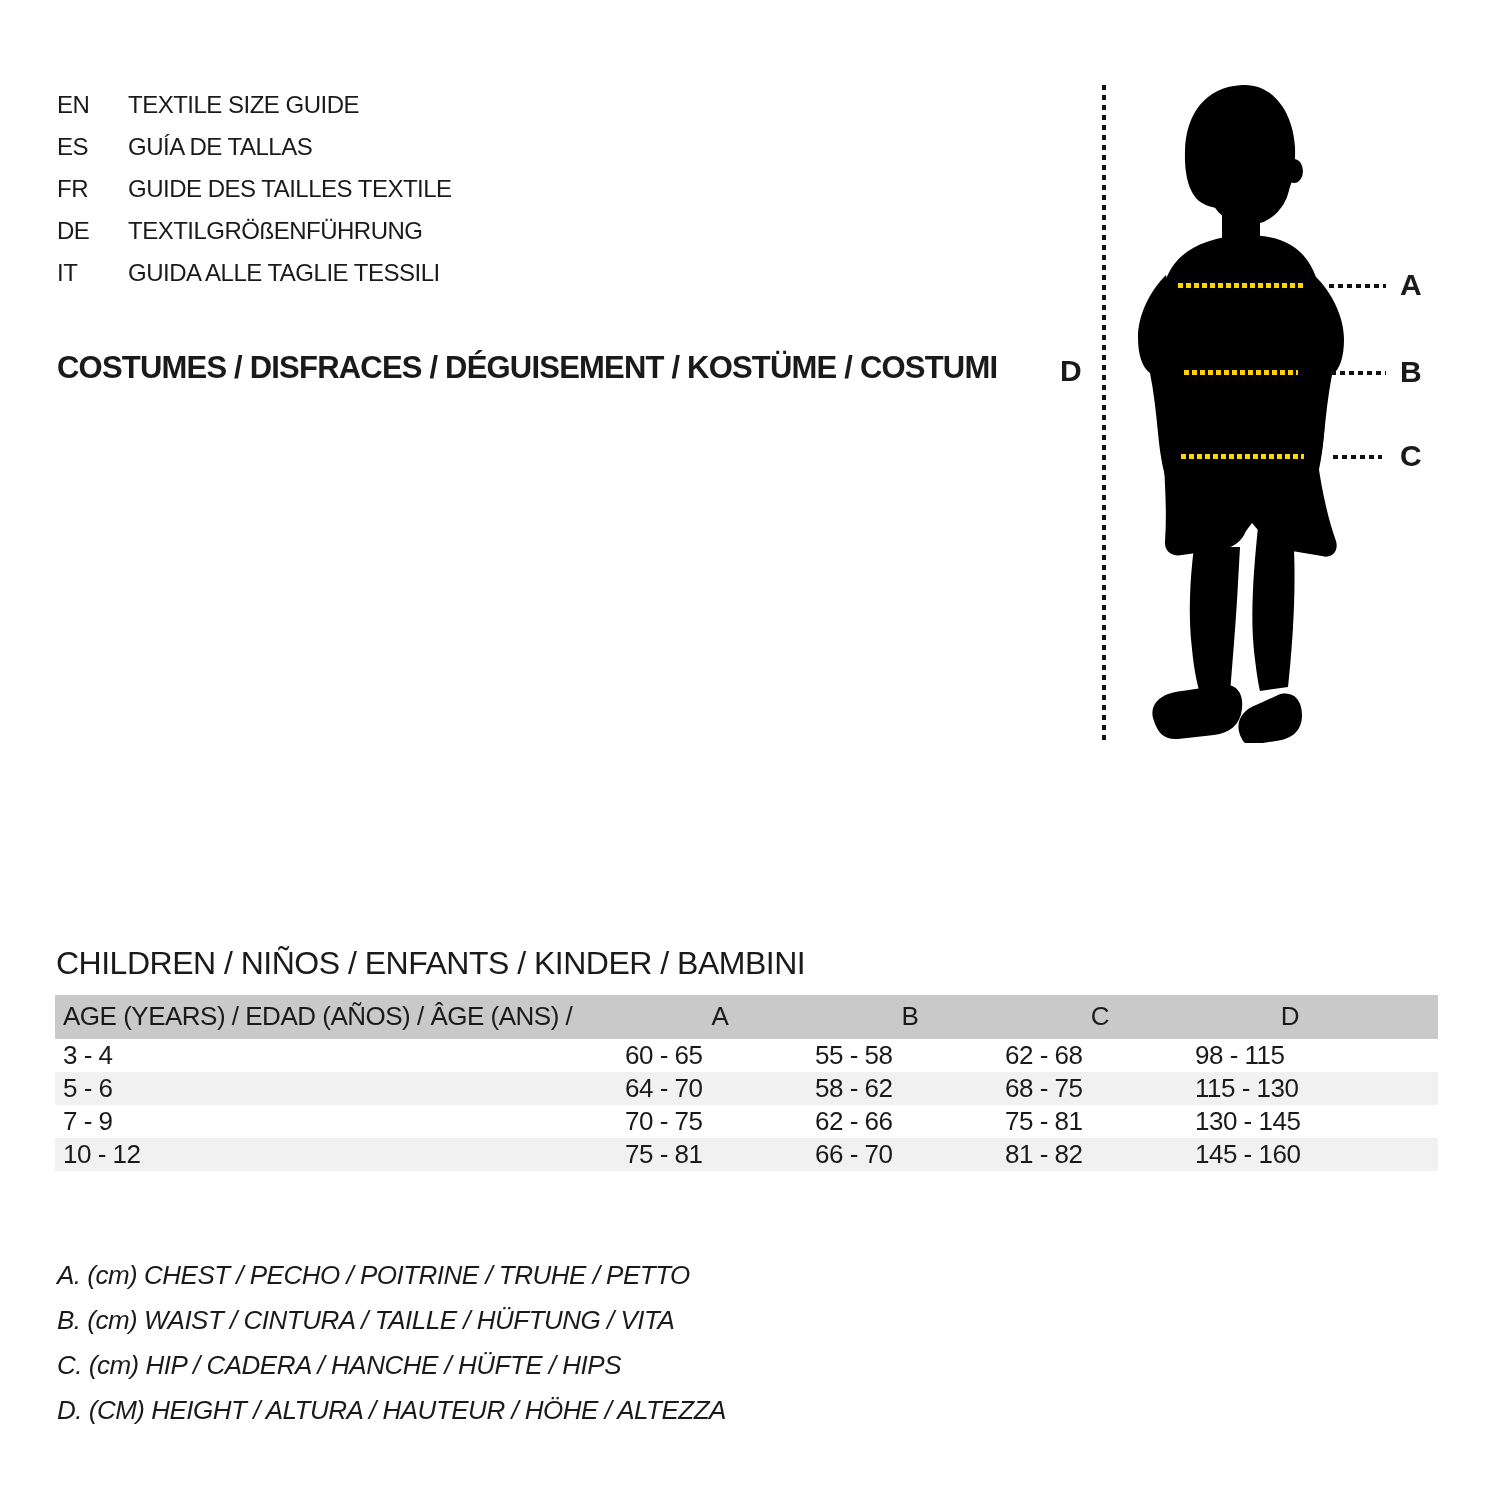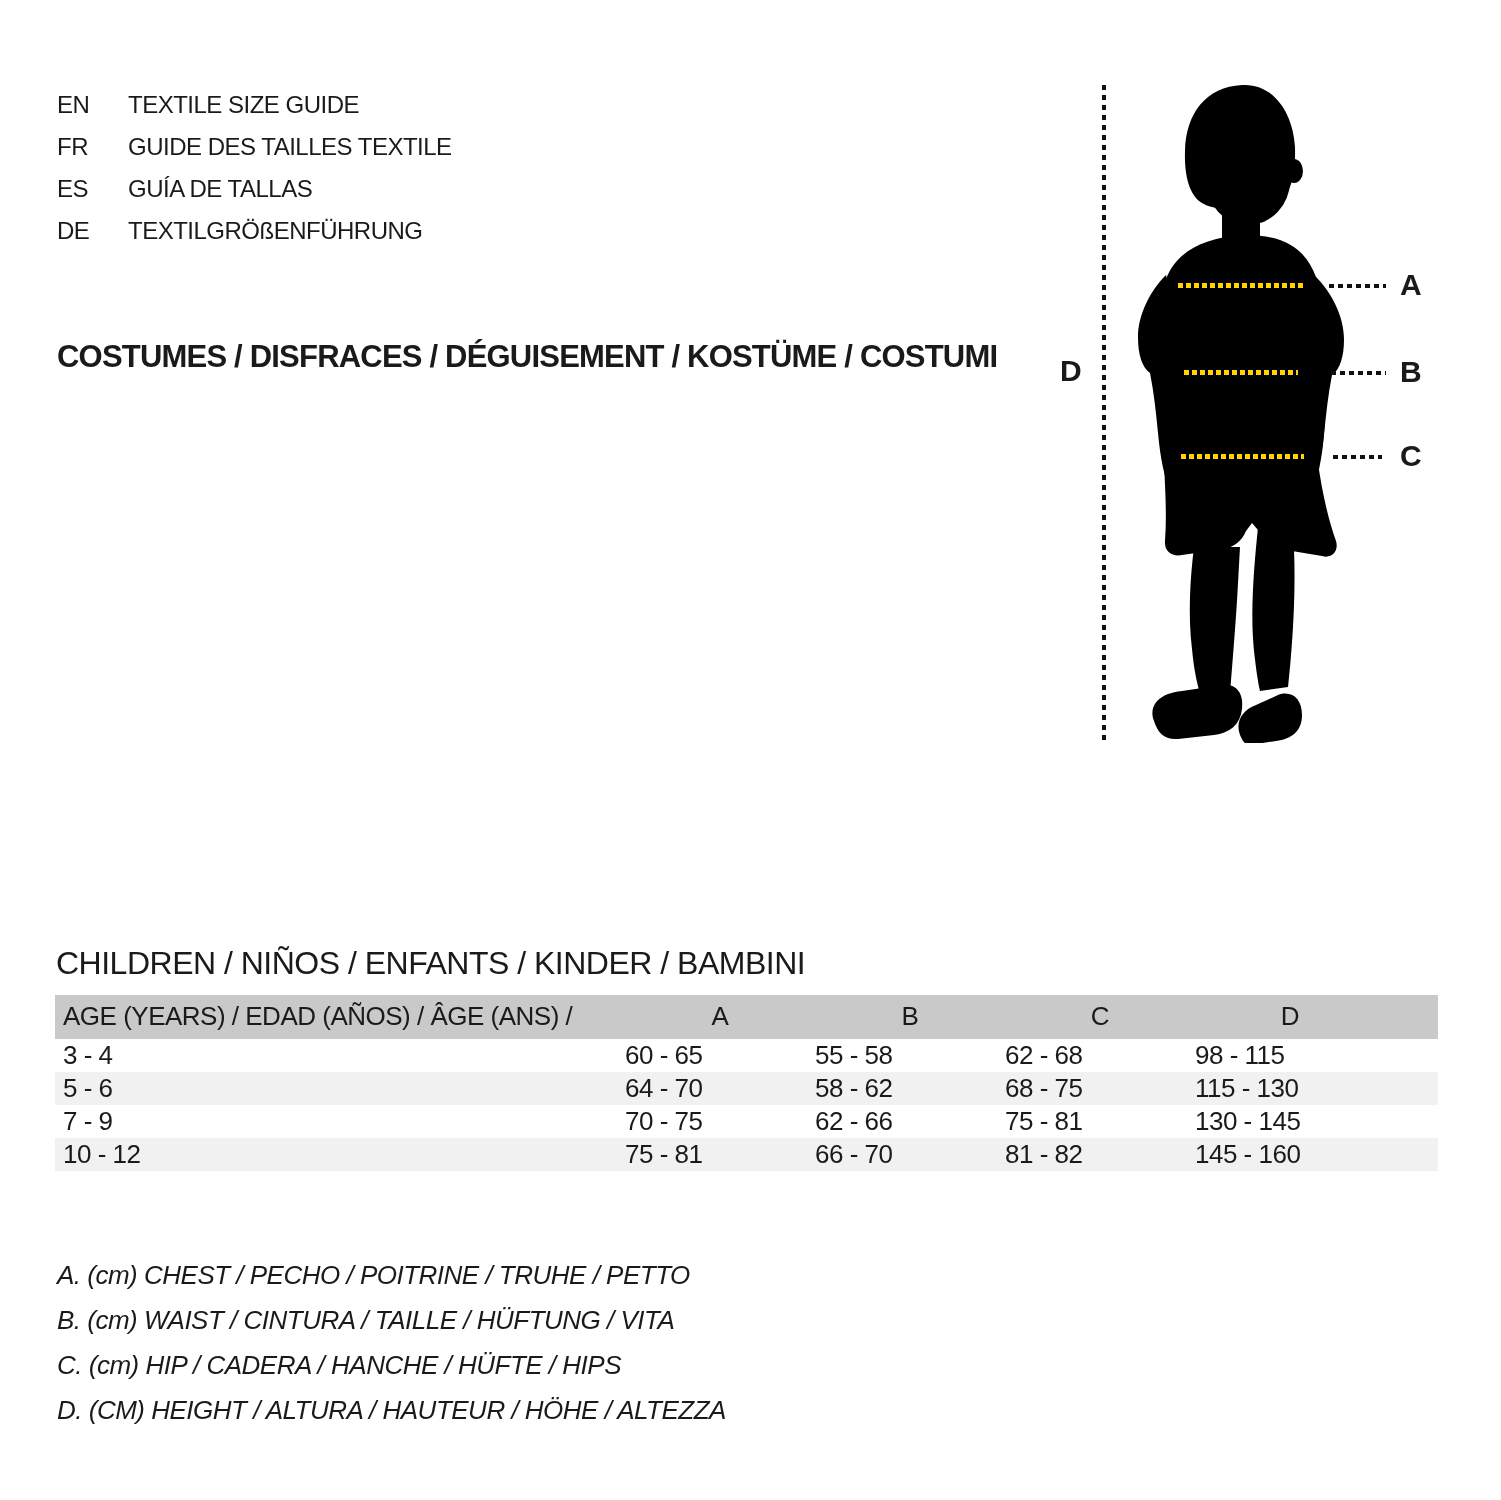--- a/index.html
+++ b/index.html
@@ -11,21 +11,21 @@
     color:#1a1a1a;
     overflow:hidden;
     letter-spacing:-0.5px;
   }
   
   .lang-list{position:absolute;left:57px;top:84px;}
   .lang-row{display:flex;height:42px;align-items:center;font-size:24px;font-weight:400;}
   .lang-code{width:71px;flex:0 0 71px;}
   
   .heading{
-    position:absolute;left:57px;top:339px;
+    position:absolute;left:57px;top:350px;
     font-size:31px;font-weight:700;letter-spacing:-0.8px;white-space:nowrap;
   }
   
   .figure{position:absolute;left:0;top:0;}
   .silhouette{position:absolute;left:1130px;top:83px;}
   .vdots{
     position:absolute;left:1102px;top:85px;width:4px;height:657px;
     background:repeating-linear-gradient(to bottom,#111 0 5px,transparent 5px 10px);
   }
   .ydash{position:absolute;height:5px;background:repeating-linear-gradient(90deg,#ffd400 0 5px,transparent 5px 8px);}
@@ -60,30 +60,34 @@
 <body>
 
 <div class="page">
 
   <div class="lang-list">
     <div class="lang-row">
       <span class="lang-code">EN</span>
       <span class="lang-label">TEXTILE SIZE GUIDE</span>
     </div>
     <div class="lang-row">
+      <span class="lang-code">ES</span>
+      <span class="lang-label">GUÍA DE TALLAS</span>
+    </div>
+    <div class="lang-row">
       <span class="lang-code">FR</span>
       <span class="lang-label">GUIDE DES TAILLES TEXTILE</span>
     </div>
     <div class="lang-row">
-      <span class="lang-code">ES</span>
-      <span class="lang-label">GUÍA DE TALLAS</span>
+      <span class="lang-code">DE</span>
+      <span class="lang-label">TEXTILGRÖßENFÜHRUNG</span>
     </div>
     <div class="lang-row">
-      <span class="lang-code">DE</span>
-      <span class="lang-label">TEXTILGRÖßENFÜHRUNG</span>
+      <span class="lang-code">IT</span>
+      <span class="lang-label">GUIDA ALLE TAGLIE TESSILI</span>
     </div>
   </div>
 
   <div class="heading">COSTUMES / DISFRACES / DÉGUISEMENT / KOSTÜME / COSTUMI</div>
 
   <div class="figure">
 
     <svg class="silhouette" width="240" height="660" viewBox="0 0 240 660" fill="#000000" xmlns="http://www.w3.org/2000/svg">
 
       <path d="M112,2 C76,4 56,30 55,68 C54,98 62,114 72,120 C80,125 90,126 98,124 L145,122 C158,116 166,98 165,64 C163,28 142,0 112,2 Z"></path>

